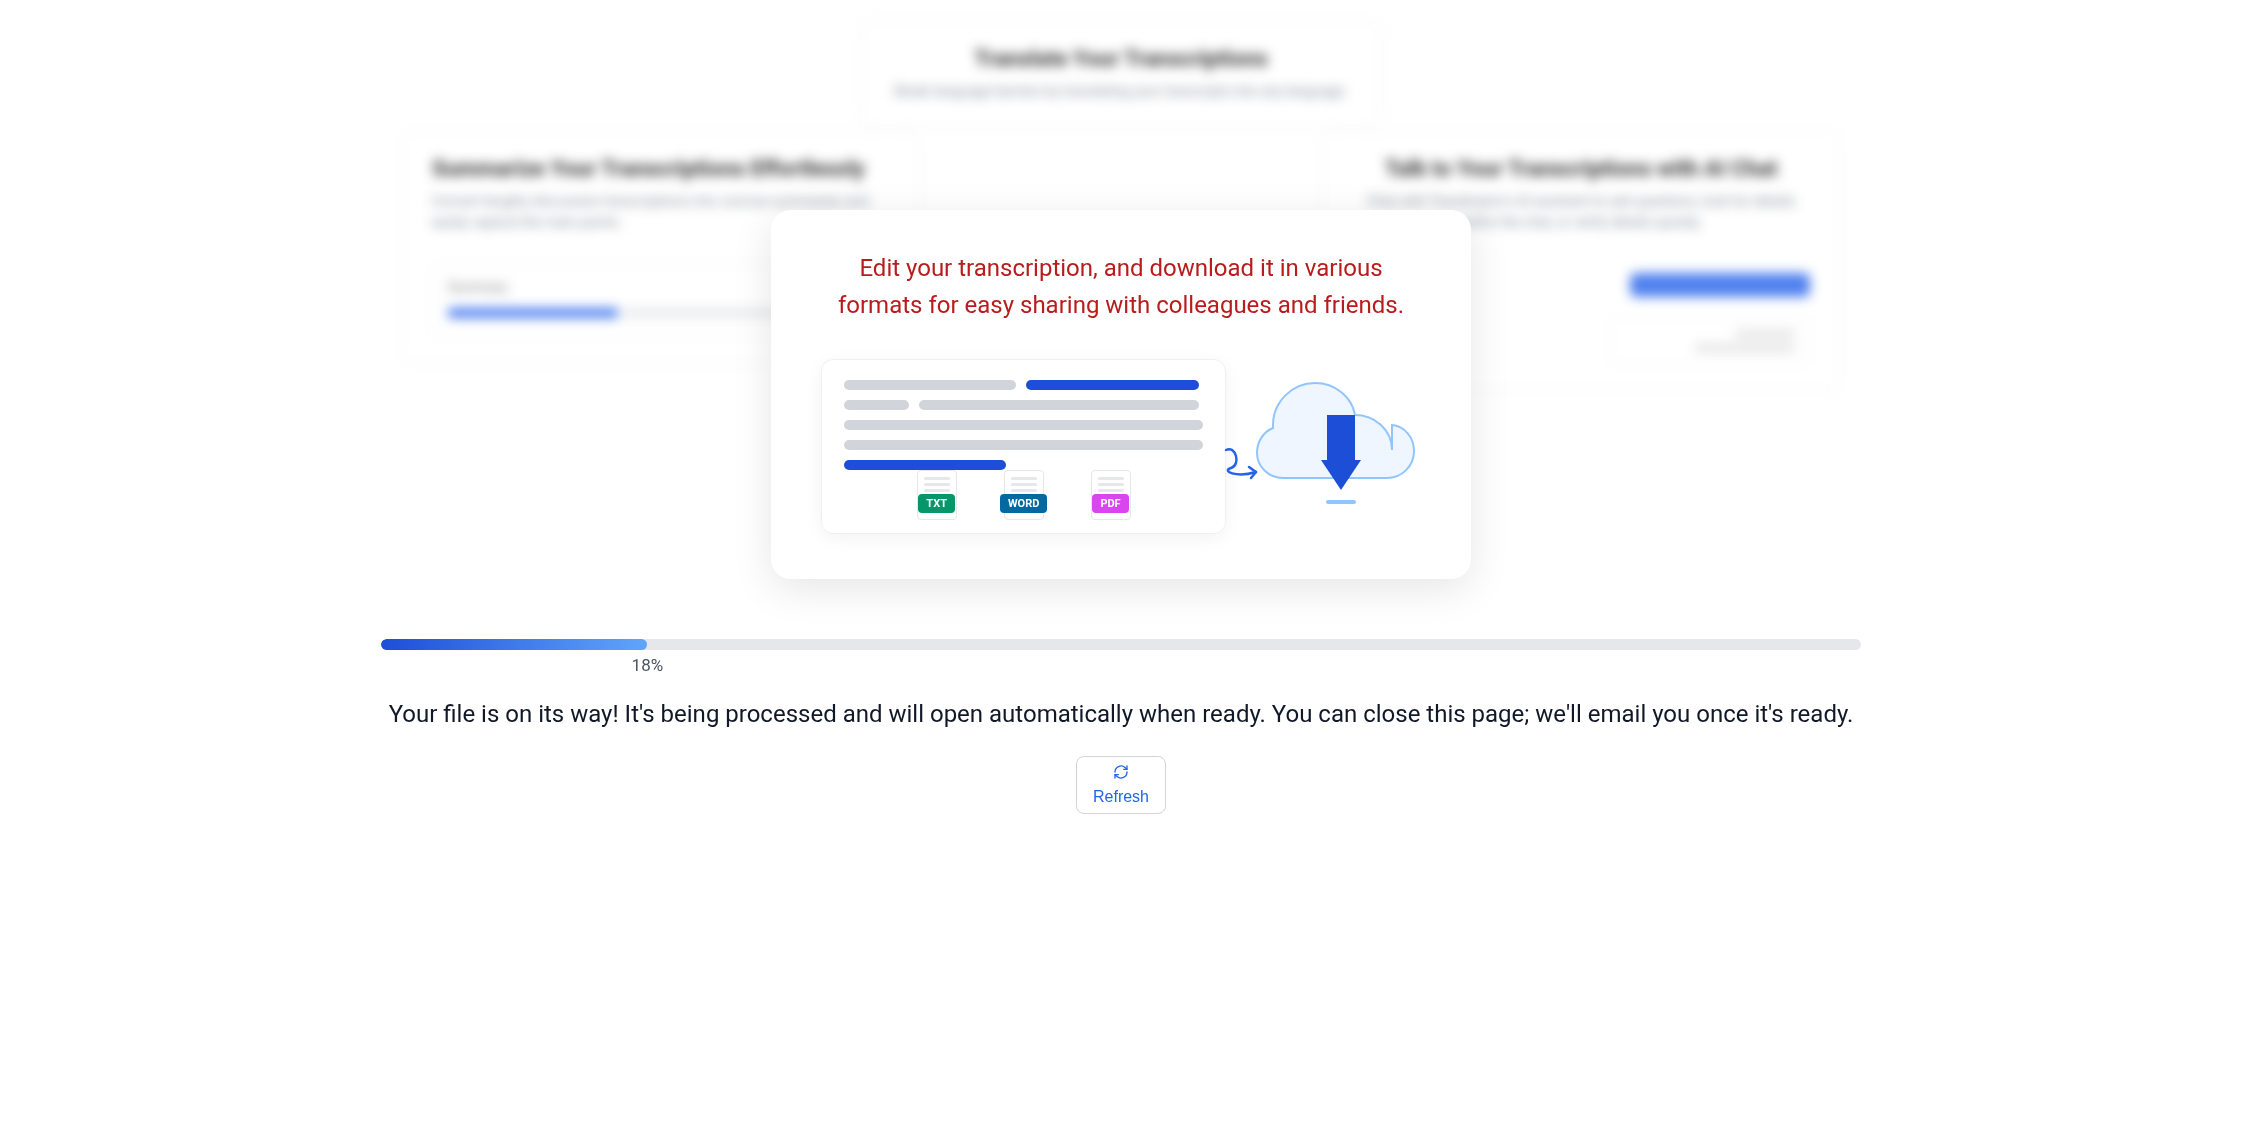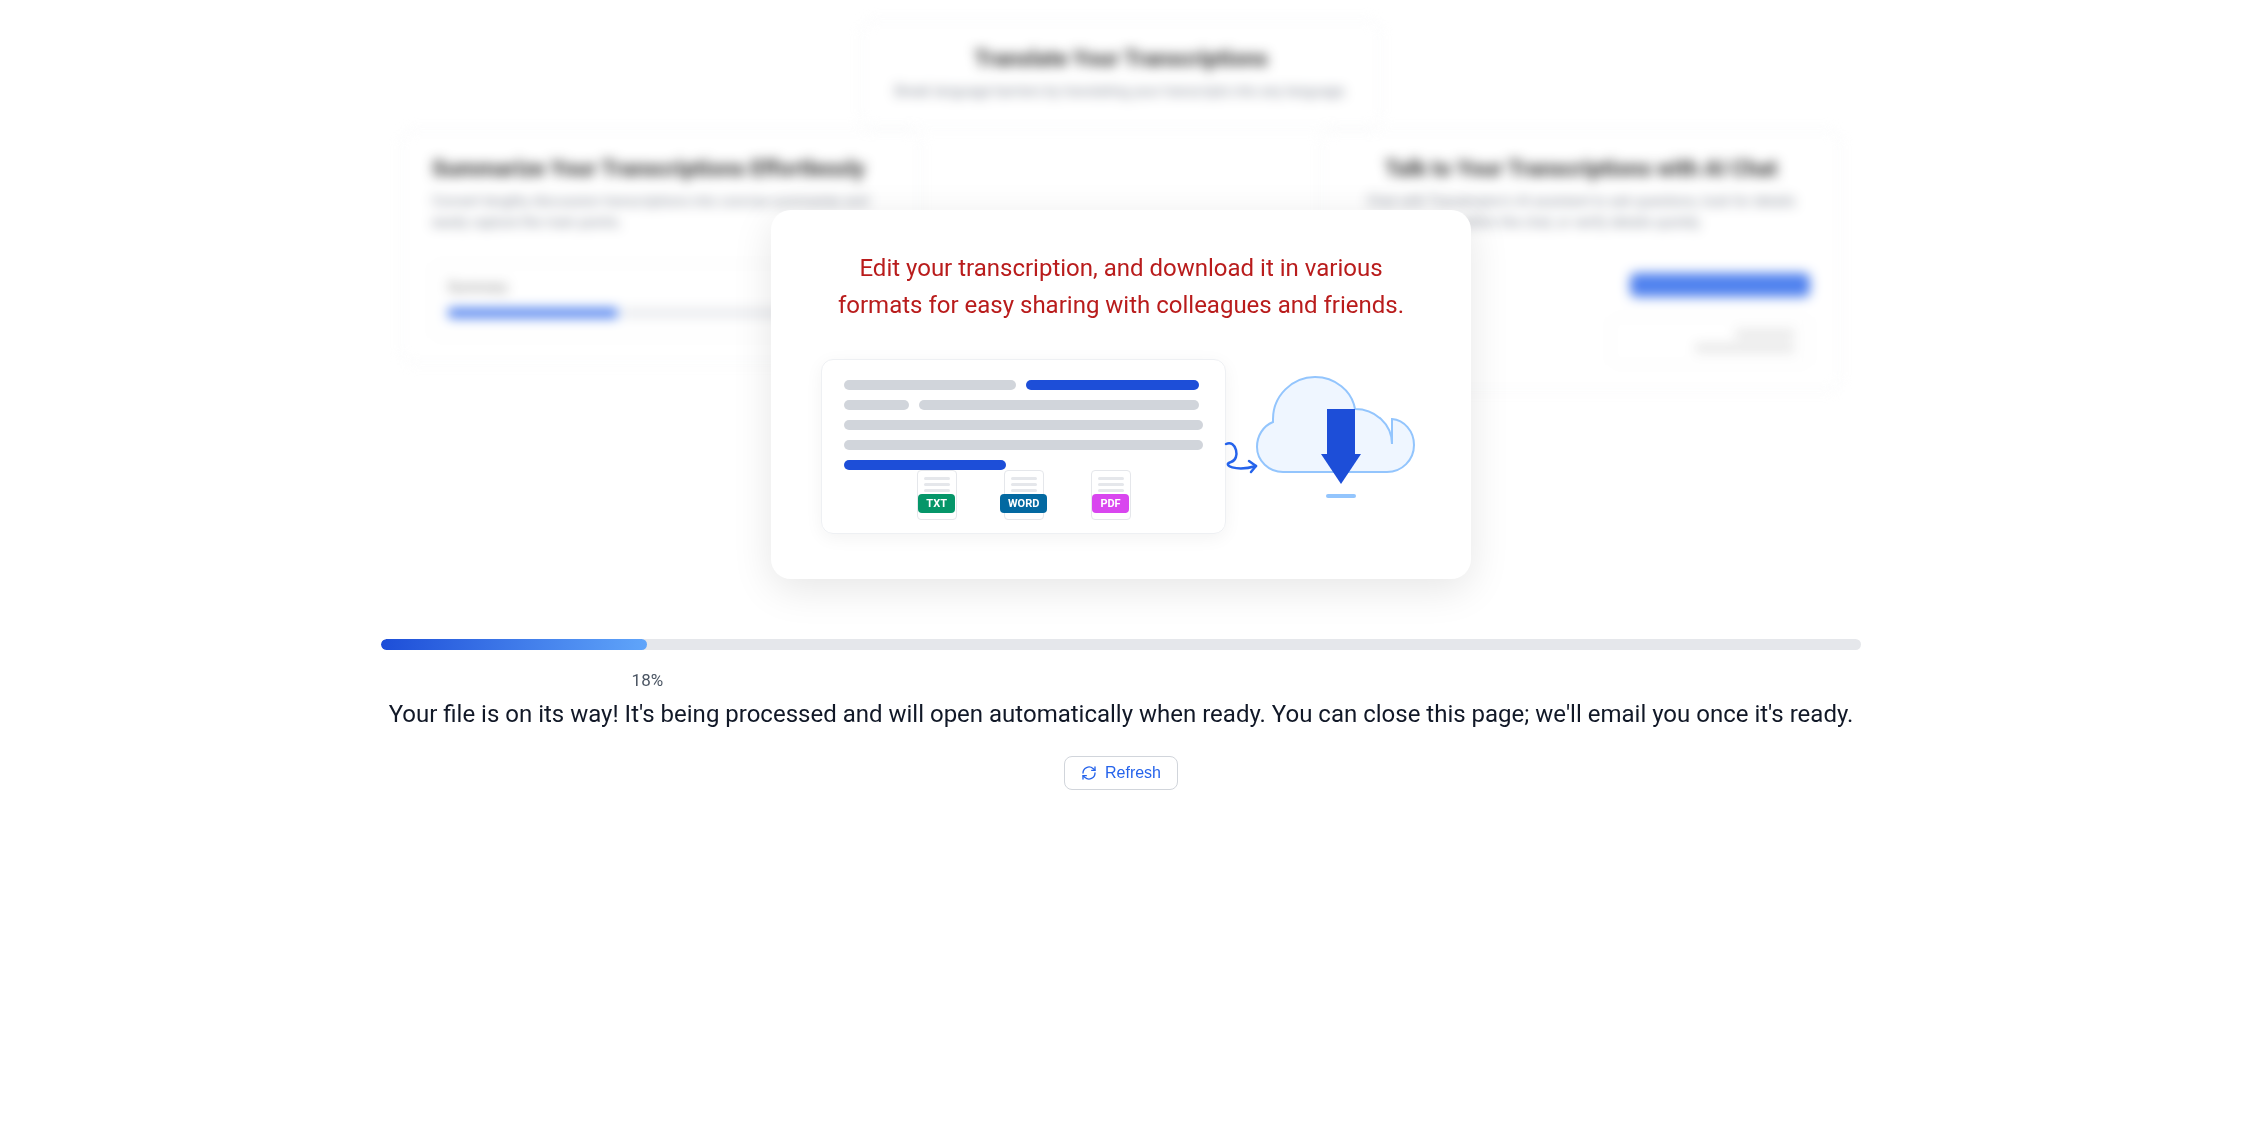--- a/index.html
+++ b/index.html
@@ -122,21 +122,21 @@
 
     .modal-desc {
       font-size: 24px;
       color: #b91c1c;
       line-height: 1.55;
       margin-bottom: 35px;
     }
 
     .illustration {
       display: flex;
-      align-items: flex-start;
+      align-items: center;
       justify-content: center;
       gap: 25px;
       position: relative;
     }
 
     .doc-card {
       width: 410px;
       border: 1px solid #eef0f3;
       border-radius: 12px;
       padding: 20px 22px 22px;
@@ -228,21 +228,21 @@
 
     .progress-fill {
       height: 100%;
       background: linear-gradient(to right, #1d4ed8, #60a5fa);
       border-radius: 6px;
     }
 
     .progress-label-wrap { position: relative; height: 24px; }
     .progress-label {
       position: absolute;
-      top: 20px;
+      top: 5px;
       font-size: 17px;
       color: #4b5563;
       transform: translateX(-50%);
     }
 
     .status-text {
       text-align: center;
       font-size: 24px;
       color: #111827;
       margin-top: 22px;
@@ -260,20 +260,21 @@
       align-items: center;
       gap: 8px;
       border: 1px solid #d1d5db;
       background: #fff;
       color: #2563eb;
       font-size: 16px;
       font-weight: 500;
       padding: 7px 16px;
       border-radius: 8px;
       cursor: pointer;
+      flex-direction: column;
     }
 
     .refresh-btn svg { width: 16px; height: 16px; }
 
   </style>
 </head>
 <body>
 
 <div class="container">
 

